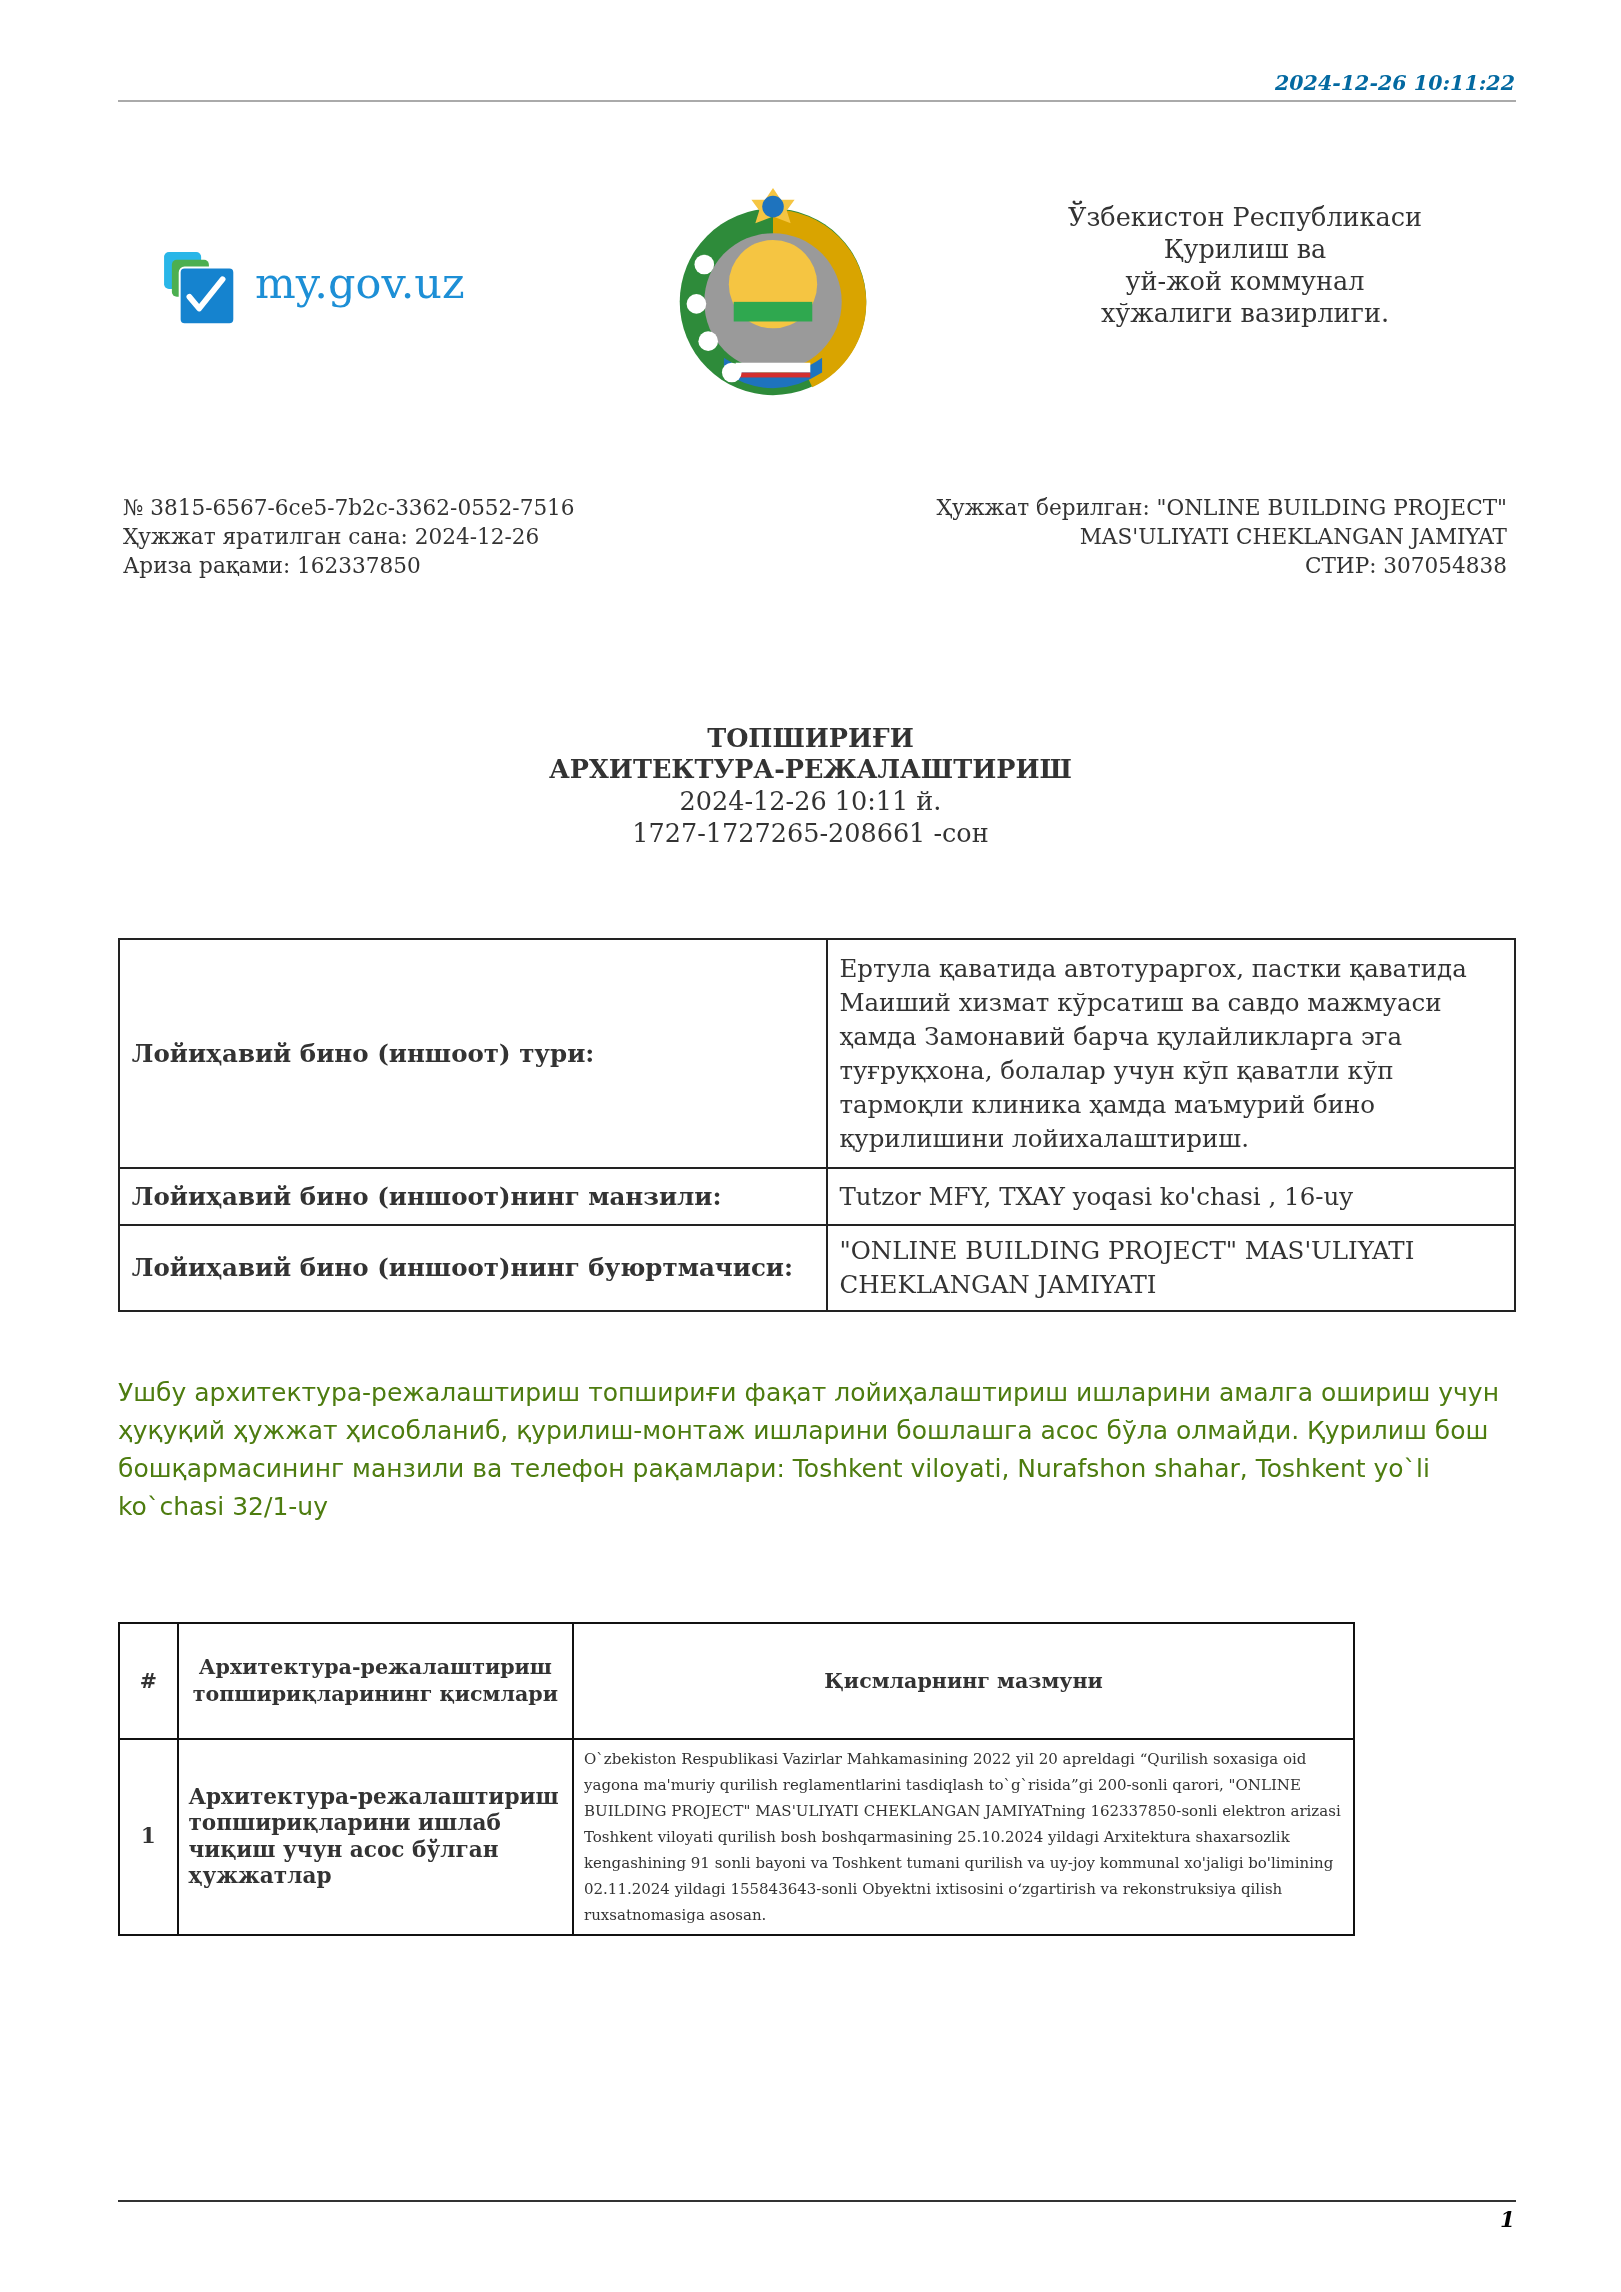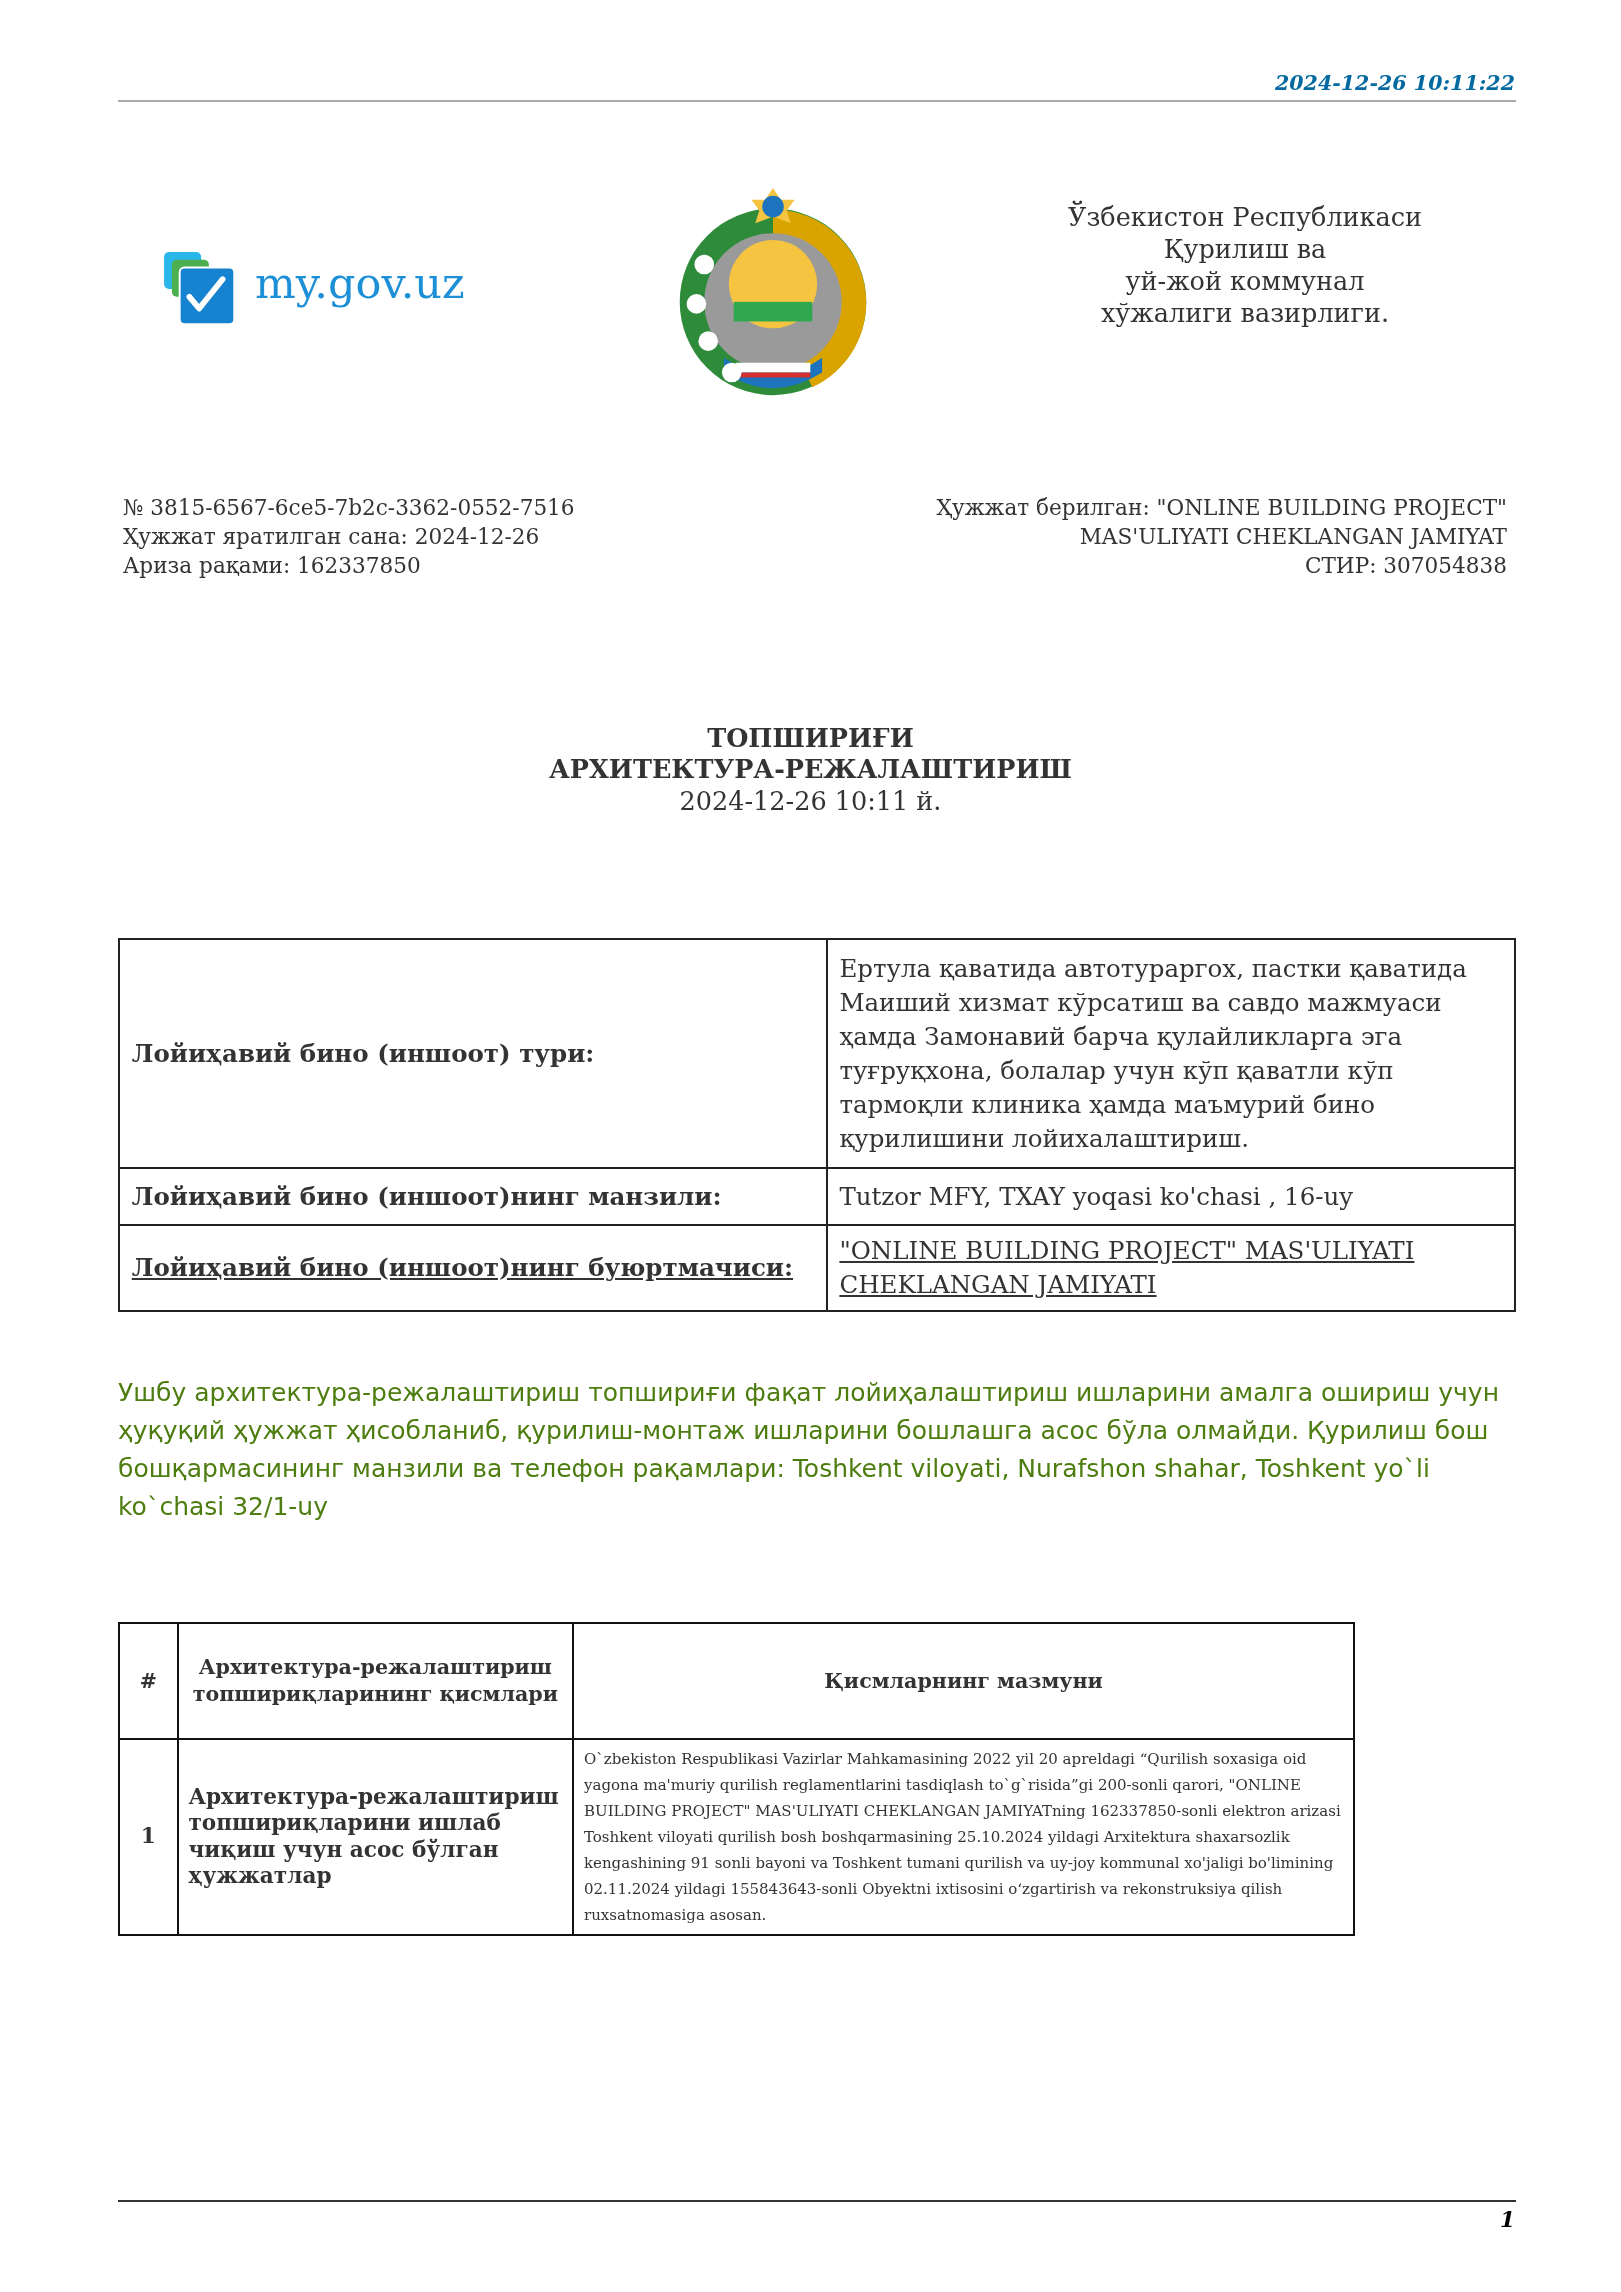--- a/index.html
+++ b/index.html
@@ -95,33 +95,34 @@
 <div class="abs meta-right">
   <div>Ҳужжат берилган: "ONLINE BUILDING PROJECT"</div>
   <div>MAS'ULIYATI CHEKLANGAN JAMIYAT</div>
   <div>СТИР: 307054838</div>
 </div>
 
 <div class="abs title-block">
   <div class="title-main">ТОПШИРИҒИ</div>
   <div class="title-main">АРХИТЕКТУРА-РЕЖАЛАШТИРИШ</div>
   <div class="title-sub">2024-12-26 10:11 й.</div>
+  <div class="title-sub">1727-1727265-208661 -сон</div>
 </div>
 
 <table class="info-table">
   <tbody>
       <tr style="height:229px;">
     <td class="lbl">Лойиҳавий бино (иншоот) тури:</td>
     <td class="val">Ертула қаватида автотураргох, пастки қаватида Маиший хизмат кўрсатиш ва савдо мажмуаси ҳамда Замонавий барча қулайликларга эга туғруқхона, болалар учун кўп қаватли кўп тармоқли клиника ҳамда маъмурий бино қурилишини лойихалаштириш.</td>
   </tr>
   <tr style="height:57px;">
     <td class="lbl">Лойиҳавий бино (иншоот)нинг манзили:</td>
     <td class="val">Tutzor MFY, TXAY yoqasi ko'chasi , 16-uy</td>
   </tr>
-  <tr style="height:74px;text-decoration:underline;">
+  <tr style="height:74px;">
     <td class="lbl">Лойиҳавий бино (иншоот)нинг буюртмачиси:</td>
     <td class="val">"ONLINE BUILDING PROJECT" MAS'ULIYATI CHEKLANGAN JAMIYATI</td>
   </tr>
 </tbody>
   </table>
 
 <div class="abs notice">Ушбу архитектура-режалаштириш топшириғи фақат лойиҳалаштириш ишларини амалга ошириш учун ҳуқуқий ҳужжат ҳисобланиб, қурилиш-монтаж ишларини бошлашга асос бўла олмайди. Қурилиш бош бошқармасининг манзили ва телефон рақамлари: Toshkent viloyati, Nurafshon shahar, Toshkent yo`li ko`chasi 32/1-uy</div>
 
 <table class="parts-table">
   <tbody>

